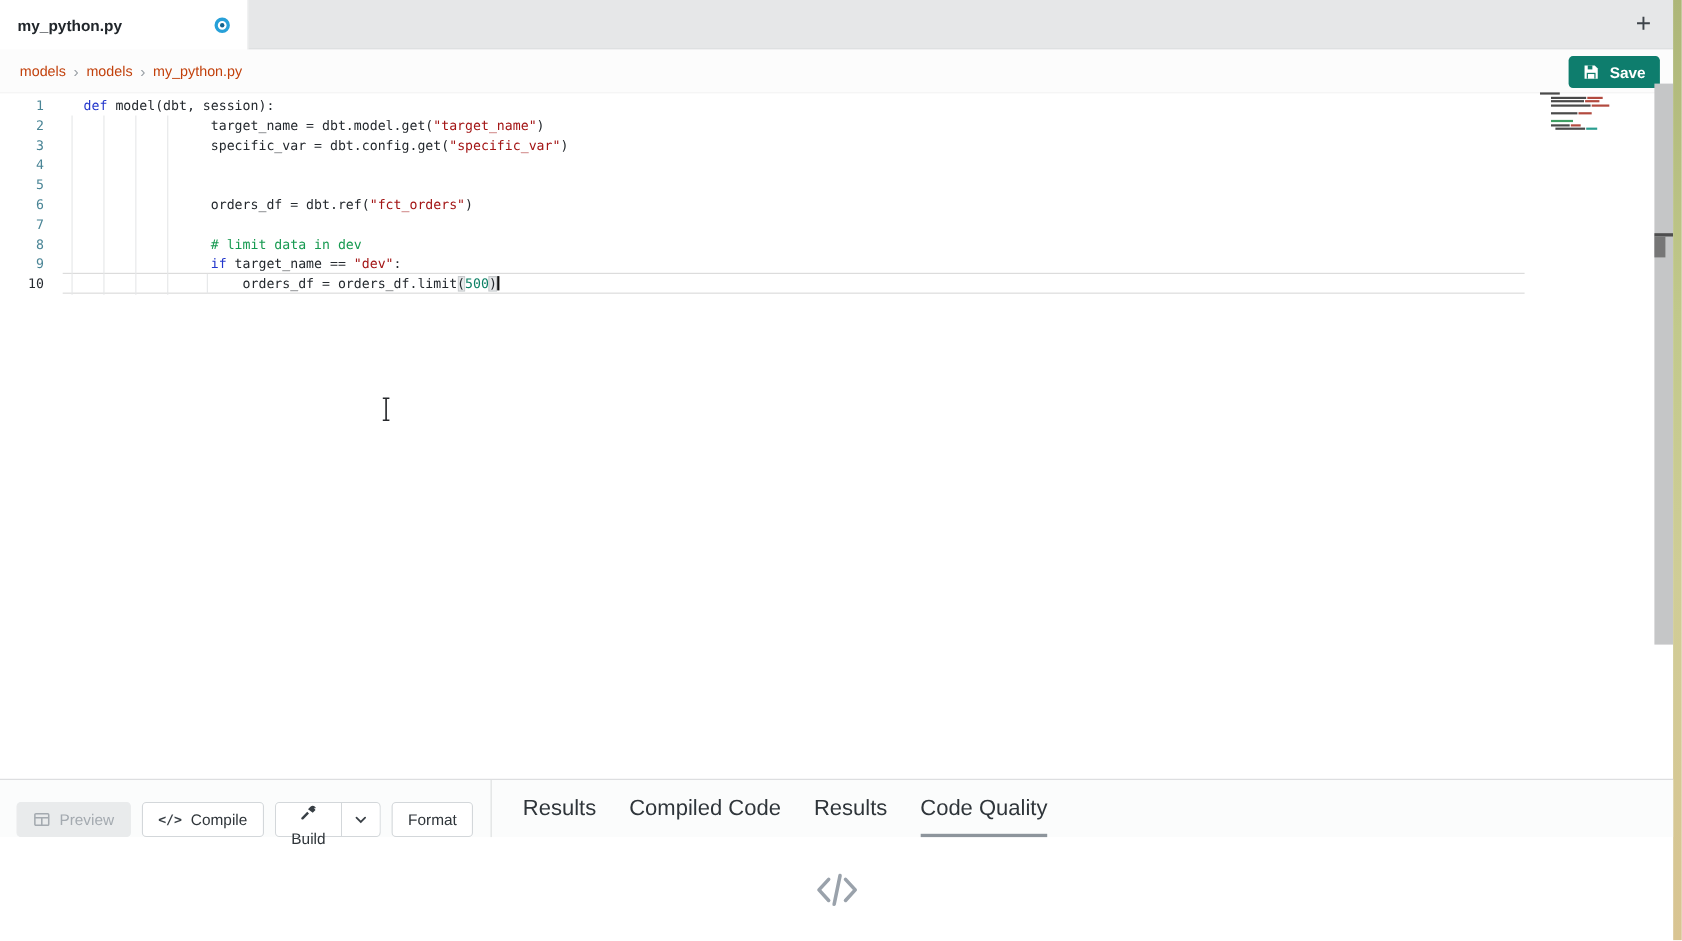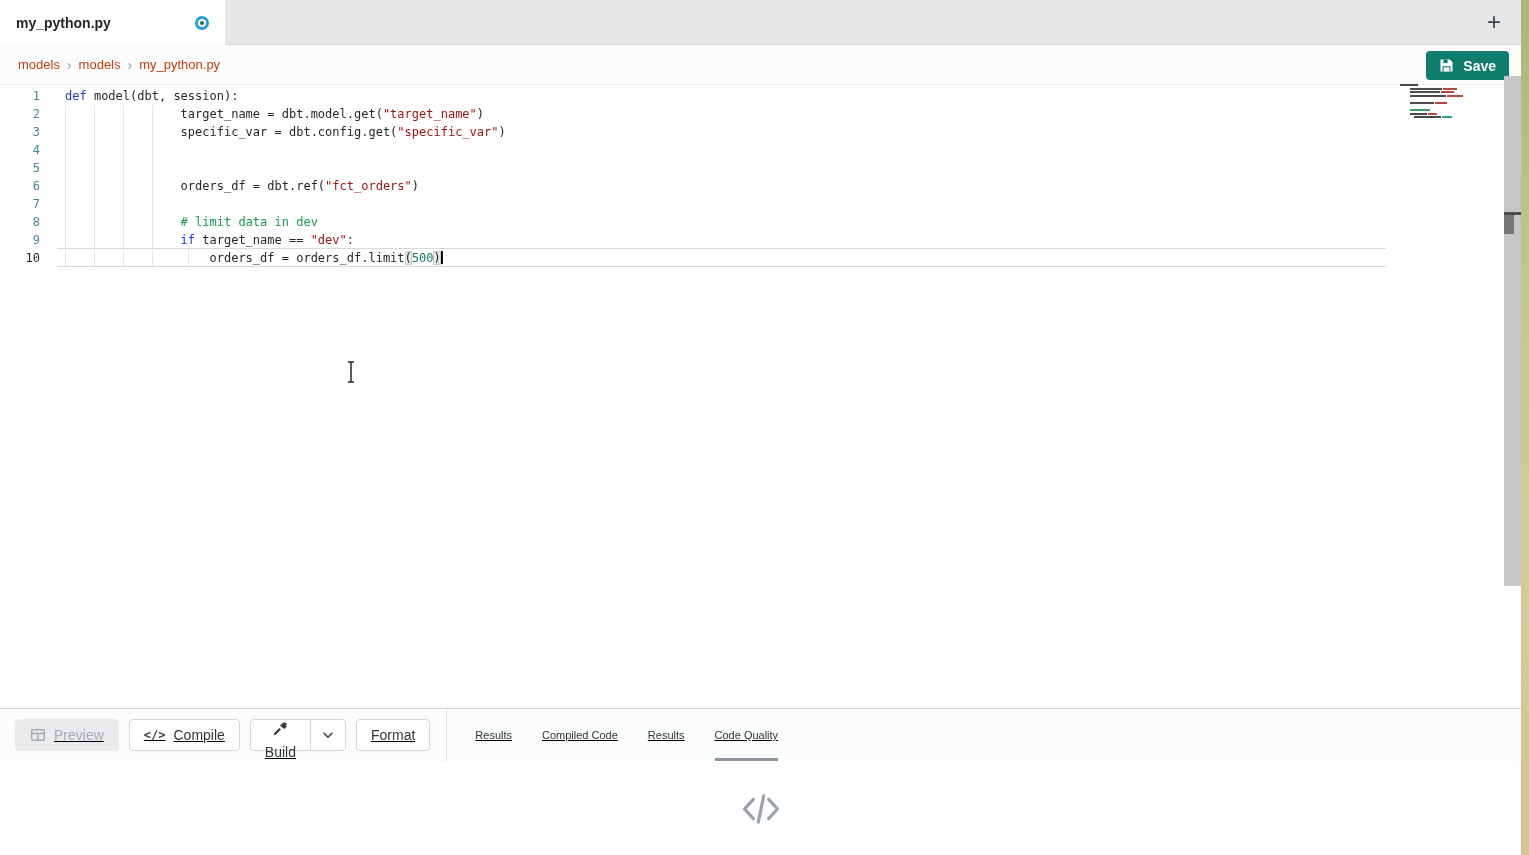--- a/index.html
+++ b/index.html
@@ -34,21 +34,21 @@
     display:flex; align-items:center; gap:9px; padding:0 13px;
     font-size:14px; font-weight:700; font-family:inherit; cursor:pointer; }
 
   
   .editor { position:absolute; left:0; top:85px; width:1521px; height:623px; background:#fff; }
   .code-lines { position:absolute; left:0; top:2px; }
   .crow { display:flex; height:18px; line-height:18px;
     font-family:"DejaVu Sans Mono", monospace; font-size:12px; }
   .ln { width:40px; text-align:right; color:var(--lnum,#4a8596); flex:none; }
   .ln-active { color:#24292e; }
-  .ctext { margin-left:25px; white-space:pre; color:#24292e; }
+  .ctext { margin-left:36px; white-space:pre; color:#24292e; }
   .seg-k { color:var(--kw,#2337cc); }
   .seg-s { color:var(--str,#a31515); }
   .seg-c { color:var(--com,#179a51); }
   .seg-n { color:var(--num,#0d8065); }
   .seg-b { background:#e7e9ea; box-shadow:inset 0 0 0 1px #c8cbcd; color:#24292e; }
   .seg-cur { display:inline-block; width:2px; height:13px; background:#111; vertical-align:-2px; }
   .guide { position:absolute; width:1px; background:#e5e7e8; top:20px; height:163px; }
   .g1{left:65px;} .g2{left:94px;} .g3{left:123px;} .g4{left:152px;}
   .g5{left:188px; top:164px; height:18px;}
   .active-line { position:absolute; left:57px; top:163px; width:1329px; height:19px;
@@ -61,34 +61,34 @@
   .vscroll { position:absolute; left:1504px; top:76px; width:17px; height:510px; background:#c5c6c7; }
   .vthumb-line { position:absolute; left:1504px; top:212px; width:17px; height:3px; background:#4e4e4e; }
   .vthumb { position:absolute; left:1504px; top:215px; width:10px; height:19px; background:#767676; }
   .wallstrip { position:absolute; right:0; top:0; width:8px; height:855px;
     background:linear-gradient(180deg,#adb678 0%,#c2c98c 35%,#d0cd97 62%,#d9c492 100%); }
 
   
   .bottom { position:absolute; left:0; top:708px; width:1521px; height:147px;
     background:#fff; border-top:1px solid #d6d8da; }
   .btoolbar { position:absolute; left:0; top:0; width:100%; height:52px;
-    background:#fbfcfc; display:flex; align-items:center; padding-left:15px;text-decoration:underline; }
+    background:#fbfcfc; display:flex; align-items:flex-end; padding-left:15px; }
   .btn { height:32px; border:1px solid #d3d7da; border-radius:4px; background:#fff;
     display:inline-flex; align-items:center; gap:8px; padding:0 14px;
     font-size:14px; color:#2f353a; font-family:inherit; cursor:pointer; margin-right:10px; }
   .btn-disabled { background:#e9ebec; border-color:#e9ebec; color:#a4aab0; cursor:default; }
   .build-group { display:inline-flex; align-items:stretch; height:32px;
     border:1px solid #d3d7da; border-radius:4px; background:#fff; margin-right:10px; }
   .build-group .btn-main { border:none; border-radius:4px 0 0 4px; margin:0; height:30px;flex-direction:column; }
   .build-group .btn-arrow { border:none; border-left:1px solid #d3d7da; border-radius:0 4px 4px 0;
     margin:0; height:30px; padding:0 10px; }
   .code-glyph { font-family:"DejaVu Sans Mono", monospace; font-size:12px; font-weight:700; color:#383f45; }
   .tb-divider { width:1px; height:52px; background:#dcdedf; margin-left:6px; }
   .btabs { display:flex; margin-left:28px; gap:30px; height:52px; align-items:stretch; }
-  .btab { font-size:11px; color:#2f353a; display:flex; align-items:center;
+  .btab { font-size:20px; color:#2f353a; display:flex; align-items:center;
     border-bottom:3px solid transparent; padding-top:3px; cursor:pointer; }
   .btab-active { border-bottom-color:#8d959c; }
   .empty { position:absolute; left:0; top:52px; width:100%; height:95px;
     display:flex; align-items:center; justify-content:center; }
 
   .mouse-cursor { position:absolute; left:344px; top:359px; }
 </style>
 </head>
 <body>
 

